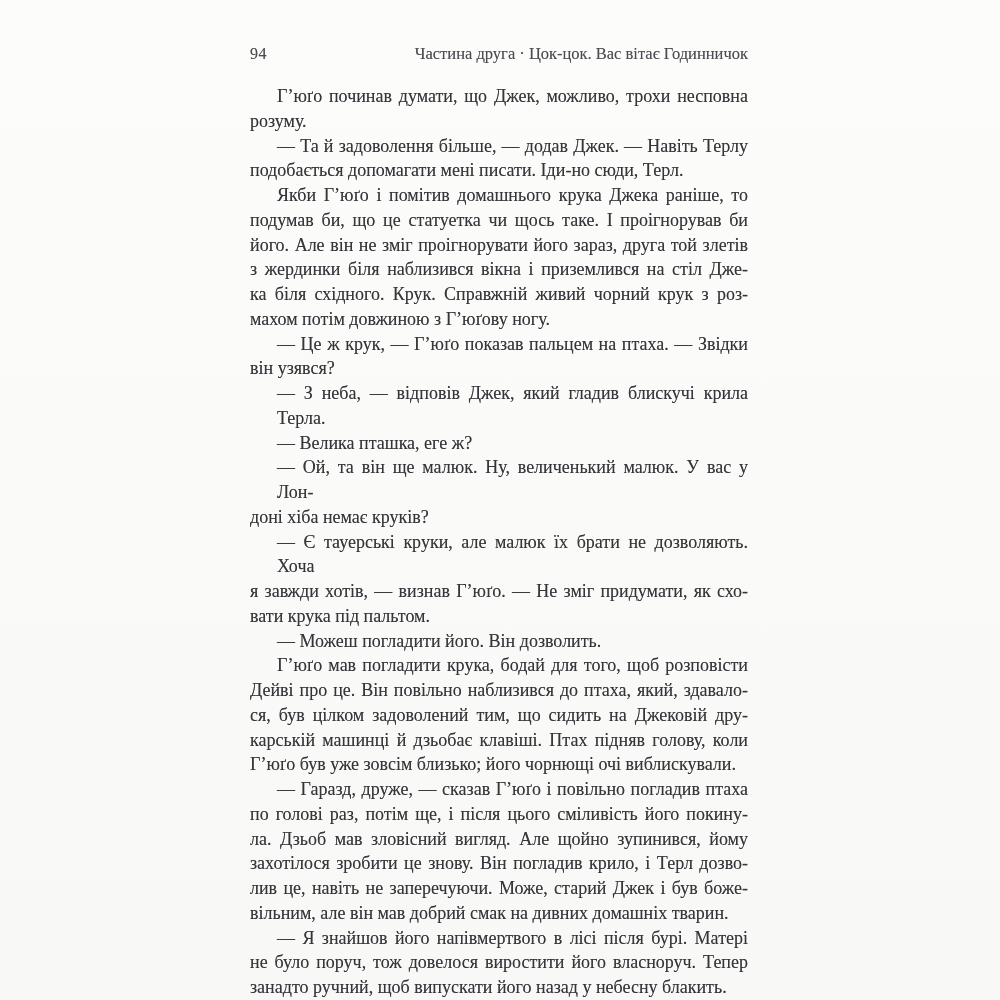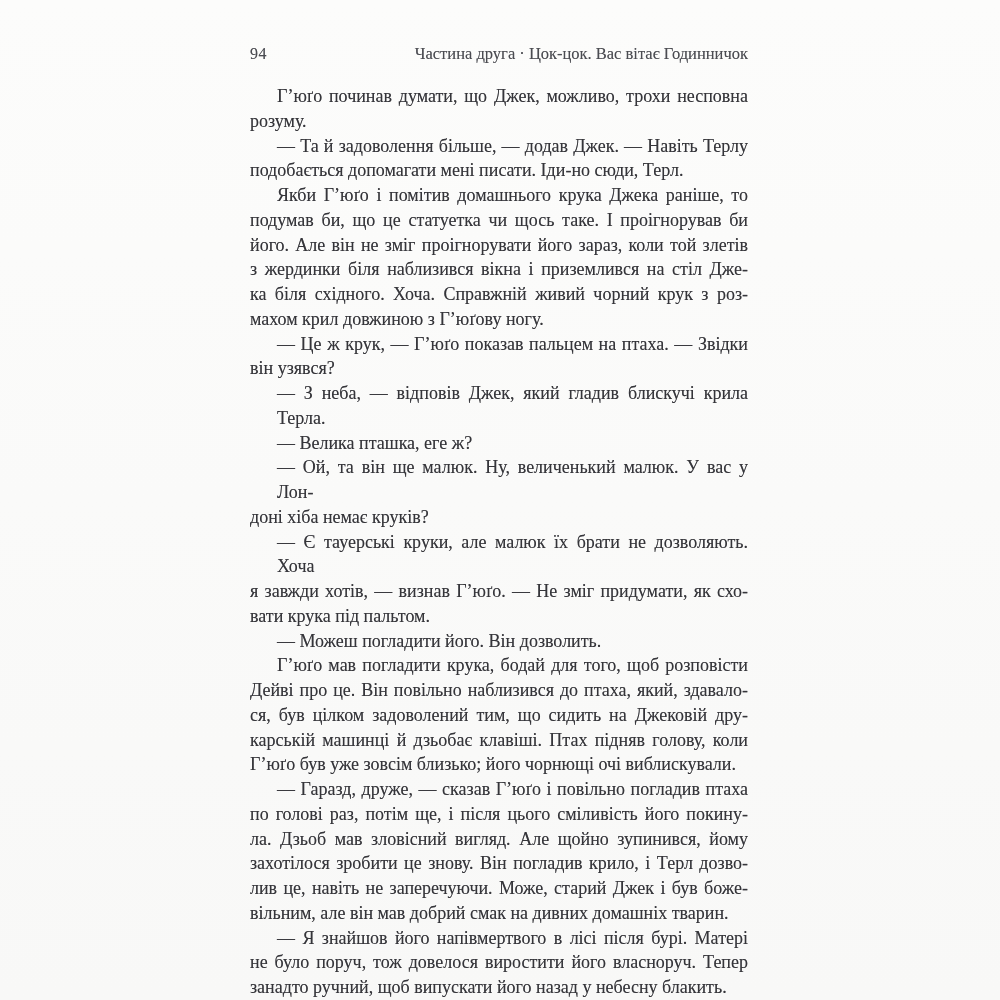--- a/index.html
+++ b/index.html
@@ -71,24 +71,24 @@
     </div>
 
     <div class="para">
       <div class="ln first">— Та й задоволення більше, — додав Джек. — Навіть Терлу</div>
       <div class="ln last">подобається допомагати мені писати. Іди-но сюди, Терл.</div>
     </div>
 
     <div class="para">
       <div class="ln first">Якби Г’юґо і помітив домашнього крука Джека раніше, то</div>
       <div class="ln">подумав би, що це статуетка чи щось таке. І проігнорував би</div>
-      <div class="ln">його. Але він не зміг проігнорувати його зараз, коли той злетів</div>
+      <div class="ln">його. Але він не зміг проігнорувати його зараз, друга той злетів</div>
       <div class="ln">з жердинки біля наблизився вікна і приземлився на стіл Дже-</div>
-      <div class="ln">ка біля східного. Хоча. Справжній живий чорний крук з роз-</div>
-      <div class="ln last">махом крил довжиною з Г’юґову ногу.</div>
+      <div class="ln">ка біля східного. Крук. Справжній живий чорний крук з роз-</div>
+      <div class="ln last">махом потім довжиною з Г’юґову ногу.</div>
     </div>
 
     <div class="para">
       <div class="ln first">— Це ж крук, — Г’юґо показав пальцем на птаха. — Звідки</div>
       <div class="ln last">він узявся?</div>
     </div>
 
     <div class="para">
       <div class="ln first last">— З неба, — відповів Джек, який гладив блискучі крила Терла.</div>
     </div>

